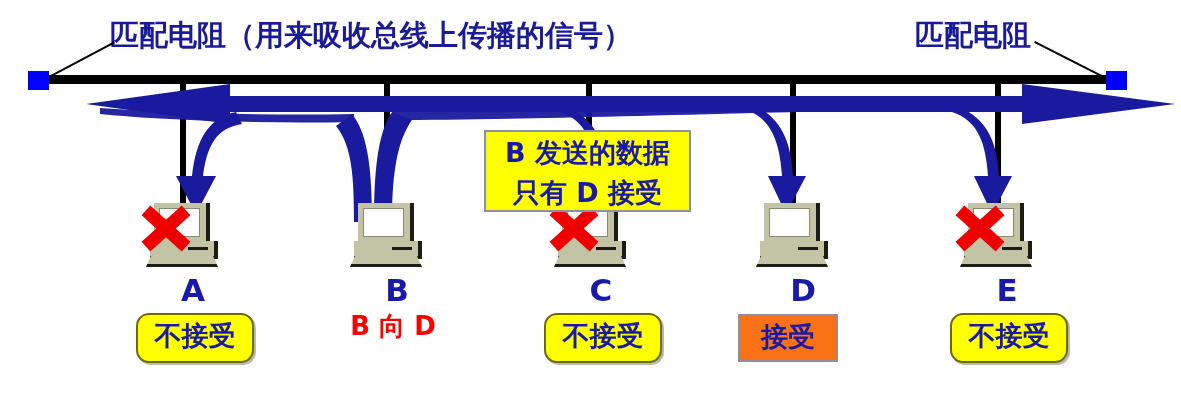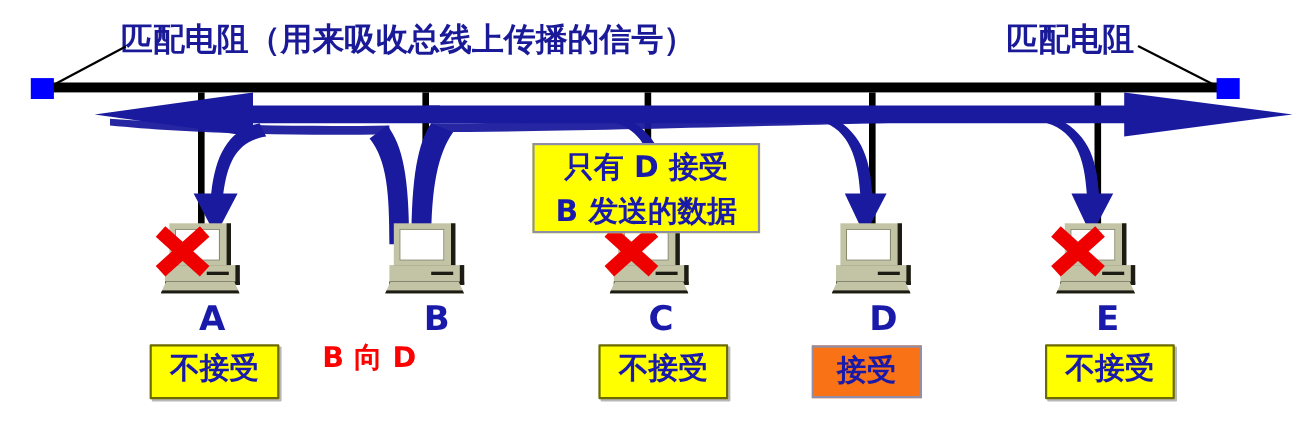--- a/index.html
+++ b/index.html
@@ -46,32 +46,32 @@
   .xmark span.b{transform:rotate(-42deg);}
 
   
   .nodelabel{position:absolute;color:#1a1aaa;font-weight:bold;font-size:31px;text-align:center;width:80px;}
 
   
   .chip{
     position:absolute;
     background:#ffff00;
     border:2px solid #6b6b00;
-    border-radius:1px;
+    border-radius:13px;
     color:#1a1aaa;
     font-weight:bold;
     font-size:27px;
     text-align:center;
     line-height:42px;
     box-shadow:2px 2px 0 #b8b8b8;
   }
   .chip.accept{background:#f97316;border:2px solid #8e8ea8;border-radius:0;box-shadow:none;}
 
   
-  .redtxt{position:absolute;color:#ff0000;font-weight:bold;font-size:26px;width:200px;line-height:32px;white-space:nowrap;}
+  .redtxt{position:absolute;color:#ff0000;font-weight:bold;font-size:26px;text-align:center;width:200px;line-height:32px;white-space:nowrap;}
 
   
   #callout{
     position:absolute;left:484px;top:130px;width:207px;height:82px;
     background:#ffff00;border:2px solid #8e8ea8;
     color:#1a1aaa;font-weight:bold;font-size:27px;
     text-align:center;line-height:40px;padding-top:1px;
     box-sizing:border-box;
   }
   #callout div{white-space:nowrap;}
@@ -185,17 +185,17 @@
   <div class="chip" style="left:136px;top:313px;width:114px;height:46px;">不接受</div>
   <div class="chip" style="left:544px;top:313px;width:114px;height:46px;">不接受</div>
   <div class="chip accept" style="left:738px;top:314px;width:96px;height:44px;">接受</div>
   <div class="chip" style="left:950px;top:313px;width:114px;height:46px;">不接受</div>
 
   <div class="redtxt" style="left:293px;top:310px;">
     <div>B 向 D</div>
   </div>
 
   <div id="callout">
+    <div>B 发送的数据</div>
     <div>只有 D 接受</div>
-    <div>B 发送的数据</div>
   </div>
 
 </div>
 
 </body></html>

